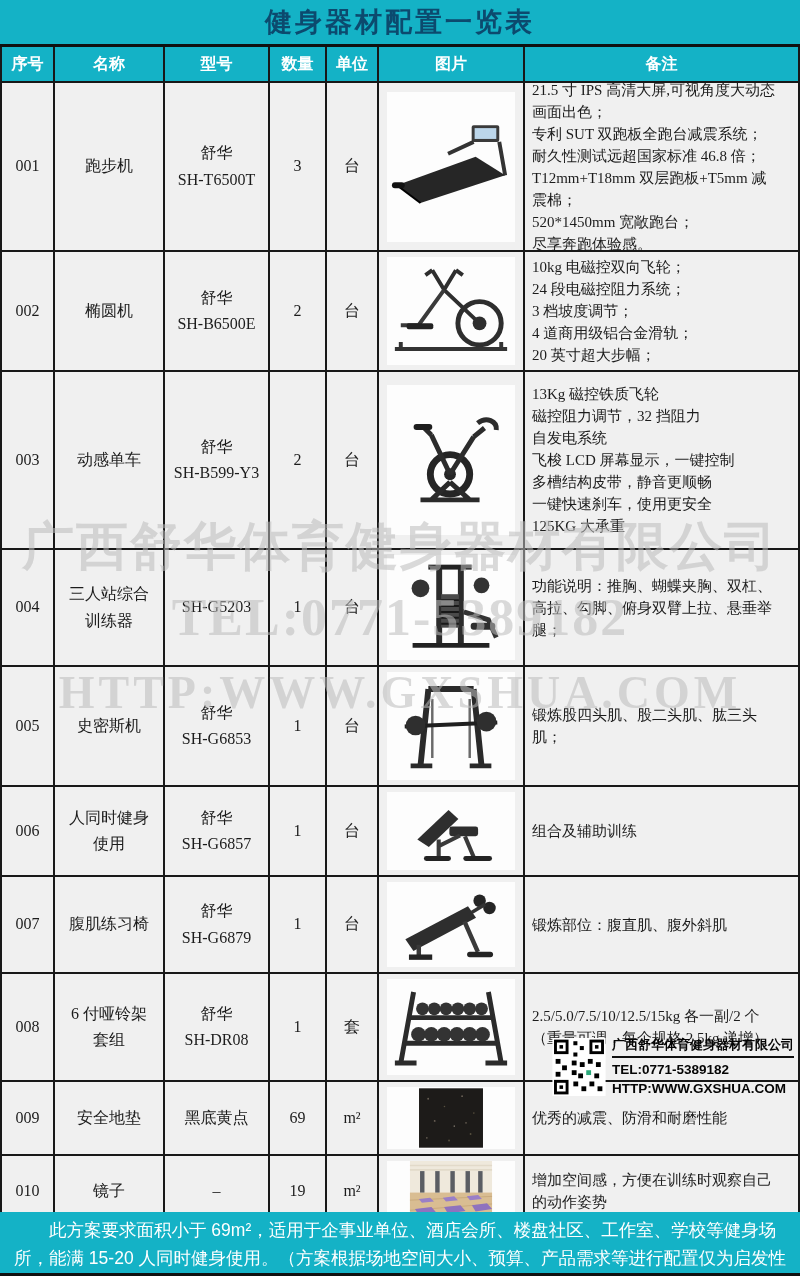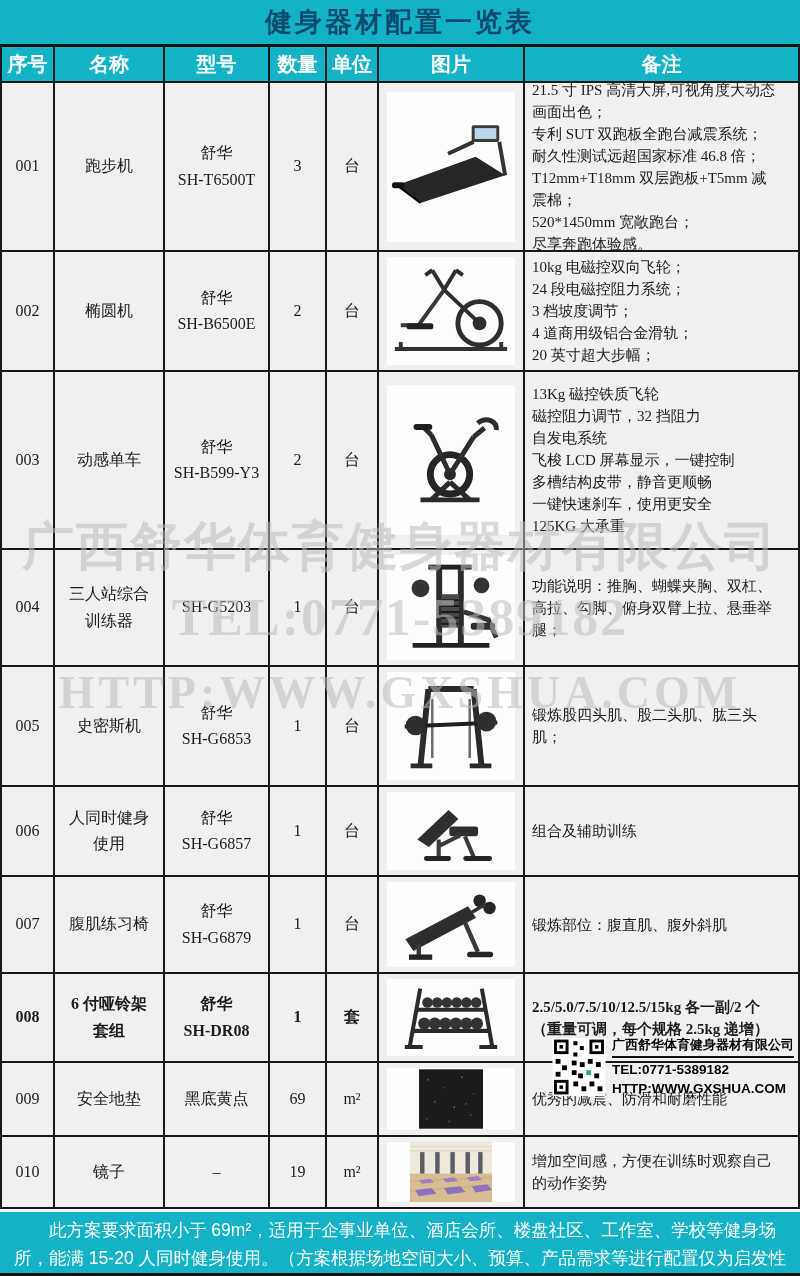--- a/index.html
+++ b/index.html
@@ -20,21 +20,21 @@
   }
   
   .sheet { border-left:2px solid #181818; border-right:2px solid #181818; }
   .t-head, .t-row {
     display:grid; grid-template-columns:53px 110px 105px 57px 52px 146px 273px;
   }
   .t-head { height:36px; background:#14b2c6; border-bottom:2px solid #181818; }
   .h-cell {
     display:flex; align-items:center; justify-content:center;
     color:#ffffff; font-family:"Liberation Sans","DejaVu Sans",sans-serif;
-    font-weight:bold; font-size:20px; border-right:2px solid #181818;
+    font-weight:bold; font-size:16px; border-right:2px solid #181818;
   }
   .h-cell:last-child { border-right:none; }
   .t-row { background:#f0f0f0; border-bottom:2px solid #181818; }
   .t-row:last-child { border-bottom:2px solid #181818; }
   .cell {
     border-right:2px solid #181818; display:flex; flex-direction:column;
     align-items:center; justify-content:center; text-align:center;
     font-size:16px; line-height:1.65; overflow:hidden;
   }
   .cell:last-child { border-right:none; }
@@ -344,21 +344,21 @@
                 <path d="M80 44 L95 78 M29 70 L29 84" stroke="#3a3a3a" stroke-width="5"></path>
                 <rect x="83" y="78" width="29" height="6" rx="3" fill="#242424"></rect>
                 <path d="M18 84 L44 84" stroke="#242424" stroke-width="6"></path>
               </svg>
             </div>
           </div>
           <div class="cell c-remarks">
             <div class="remark-line">锻炼部位：腹直肌、腹外斜肌</div>
           </div>
         </div>
-        <div class="t-row" style="height: 89px; font-weight: bold;">
+        <div class="t-row" style="height: 108px;">
           <div class="cell c-no">
             <div>008</div>
           </div>
           <div class="cell c-name">
             <div>6 付哑铃架套组</div>
           </div>
           <div class="cell c-model">
             <div>舒华</div>
             <div>SH-DR08</div>
           </div>

